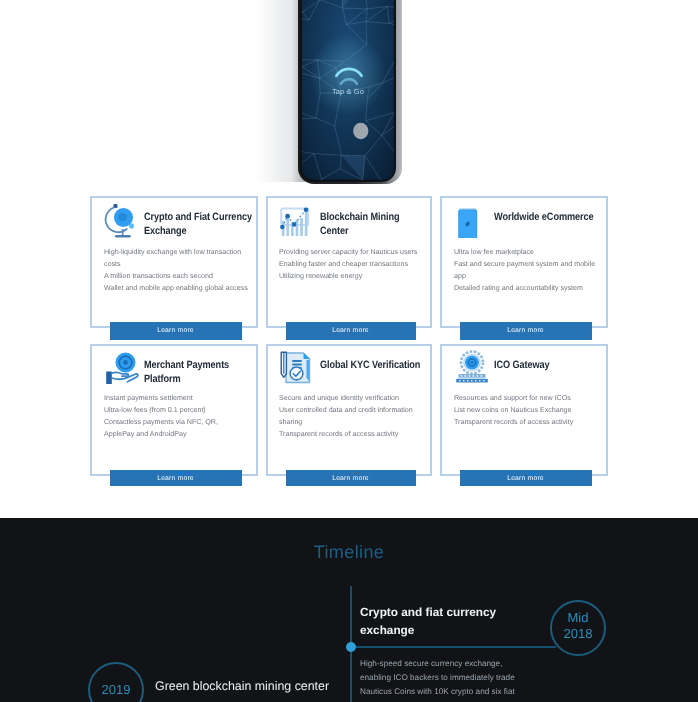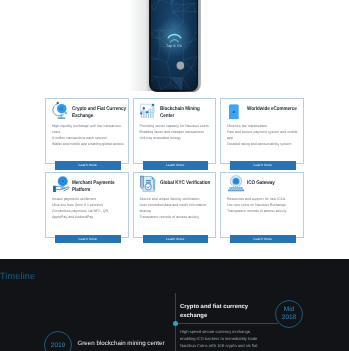--- a/index.html
+++ b/index.html
@@ -32,21 +32,21 @@
         color:#222c38;line-height:7.3px;letter-spacing:-0.05px;
         transform:scaleX(0.865);transform-origin:0 0;}
   .card ul{position:absolute;left:6px;right:3px;top:23.6px;margin:0;padding:0;list-style:none;}
   .card li{font-size:3.55px;color:#70767e;line-height:6.05px;margin-bottom:0px;}
   .cardbtn{position:absolute;left:9px;width:65.5px;height:8.5px;top:62px;
         background:#2673b5;color:#fff;font-size:3.4px;display:flex;align-items:center;
         justify-content:center;letter-spacing:.1px;cursor:pointer;}
 
   
   .dark{position:absolute;left:0;top:259px;width:349px;height:92px;background:#111316;}
-  .tl-title{position:absolute;left:0;right:0;top:12px;text-align:left;color:#1b5f85;
+  .tl-title{position:absolute;left:0;right:0;top:12px;text-align:center;color:#1b5f85;
         font-size:9px;letter-spacing:.2px;}
   .tl-vline{position:absolute;left:174.5px;top:34px;width:1px;height:58px;background:#15506f;}
   .tl-dot{position:absolute;left:172.5px;top:62px;width:5px;height:5px;border-radius:50%;
         background:#2f9fd8;}
   .tl-hline{position:absolute;left:176px;top:64px;width:102px;height:1px;background:#15506f;}
   .tl-evt-title{position:absolute;left:180px;top:43.5px;width:72px;color:#f1f3f5;
         font-size:5.9px;font-weight:bold;line-height:9px;}
   .tl-evt-text{position:absolute;left:180px;top:69px;width:80px;color:#9aa5af;
         font-size:4.1px;line-height:7px;}
   .tl-badge{position:absolute;left:275px;top:41px;width:28px;height:28px;border-radius:50%;

